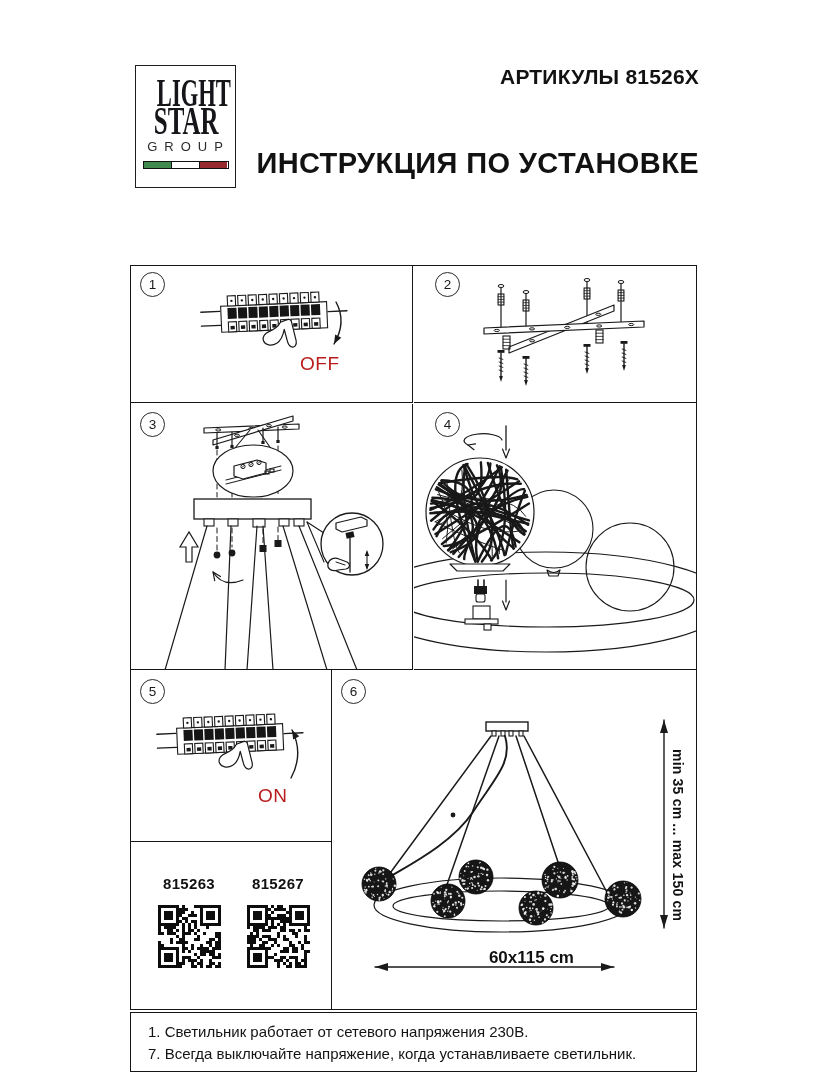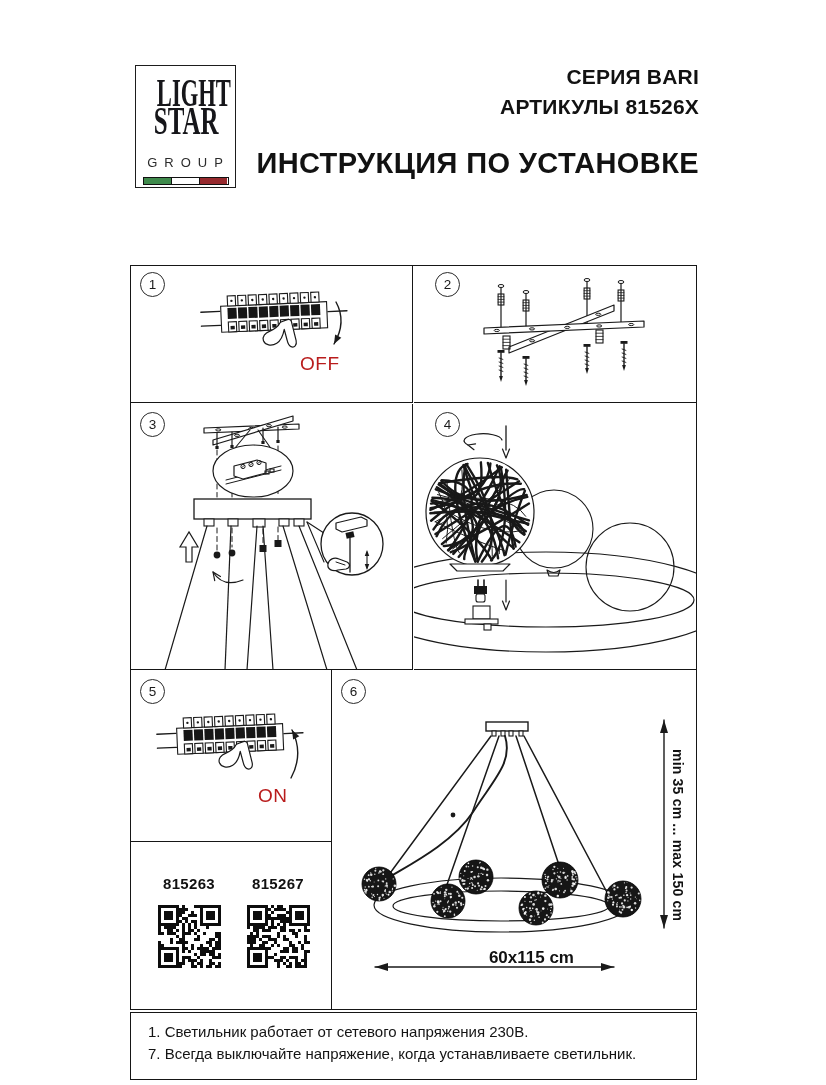--- a/index.html
+++ b/index.html
@@ -5,21 +5,21 @@
   html,body{margin:0;padding:0}
   body{width:826px;height:1085px;position:relative;background:#fff;
        font-family:"Liberation Sans",sans-serif;color:#111;overflow:hidden}
   .abs{position:absolute}
   
   .logo{left:135px;top:65px;width:101px;height:123px;border:1.5px solid #1d1d1d;
         box-sizing:border-box;text-align:center}
   .logo-line{font-family:"Liberation Serif",serif;font-weight:700;color:#16161a;
         font-size:39px;line-height:28px;transform:scaleX(.58);transform-origin:50% 50%}
   .logo-line.star{transform:scaleX(.64)}
-  .logo-group{font-size:13px;letter-spacing:7px;margin-top:20px;margin-left:6px;color:#2b2b2b}
+  .logo-group{font-size:13px;letter-spacing:7px;margin-top:4px;margin-left:6px;color:#2b2b2b}
   .flag{margin:7px auto 0;width:84px;height:6px;border:1px solid #111;display:flex}
   .flag i{flex:1 1 33%}
   .flag .w{border-left:1px solid #111;border-right:1px solid #111}
   
   .hdr{left:0;right:127px;text-align:right;font-weight:bold;color:#121212}
   .hdr1{top:62px;font-size:21px;line-height:30px;letter-spacing:.2px}
   .hdr2{top:149px;font-size:29px;line-height:29px;letter-spacing:.4px}
   
   .grid{left:130px;top:265px;width:567px;height:745px;border:1.6px solid #161616;box-sizing:border-box}
   .cell{position:absolute;box-sizing:border-box}
@@ -31,39 +31,38 @@
   .plabel{position:absolute;font-size:19px;color:#b91c1c;z-index:2;letter-spacing:.5px}
   
   .qr-label{position:absolute;width:66px;text-align:center;font-size:15px;font-weight:bold;letter-spacing:.3px}
   .qr-svg{position:absolute;width:65px;height:65px}
   
   .dim-v{position:absolute;left:337px;top:68px;height:194px;writing-mode:vertical-rl;
         text-align:center;font-size:14px;font-weight:bold;z-index:2;letter-spacing:.2px}
   .dim-h{position:absolute;left:95px;top:278px;width:146px;text-align:right;
         font-size:17px;font-weight:bold;z-index:2}
   
-  .notes{left:130px;top:1012px;width:567px;height:68px;border:1.6px solid #161616;
+  .notes{left:130px;top:1012px;width:567px;height:60px;border:1.6px solid #161616;
         box-sizing:border-box;padding:8px 10px 12px 17px;font-size:15px;line-height:21.5px;color:#141414}
 </style>
 </head>
 <body>
 
 <div class="abs logo">
   <div class="logo-line" style="margin-top:13px">LIGHT</div>
   <div class="logo-line star">STAR</div>
   <div class="logo-group">GROUP</div>
   <div class="flag">
     <i class="g" style="background: rgb(63, 138, 76);"></i>
       <i class="w" style="background: rgb(255, 255, 255);"></i>
       <i class="r" style="background: rgb(150, 42, 46);"></i>
   </div>
 </div>
 
 <div class="abs hdr hdr1">
-  <div>СЕРИЯ BARI</div>
   <div>АРТИКУЛЫ 81526X</div>
 </div>
 <div class="abs hdr hdr2">
   <div>ИНСТРУКЦИЯ ПО УСТАНОВКЕ</div>
 </div>
 
 <div class="abs grid">
 
   <div class="cell b-r b-b" style="left:0;top:0;width:282px;height:137px">
     <div class="stepnum" style="left:9px;top:6px">1</div>

